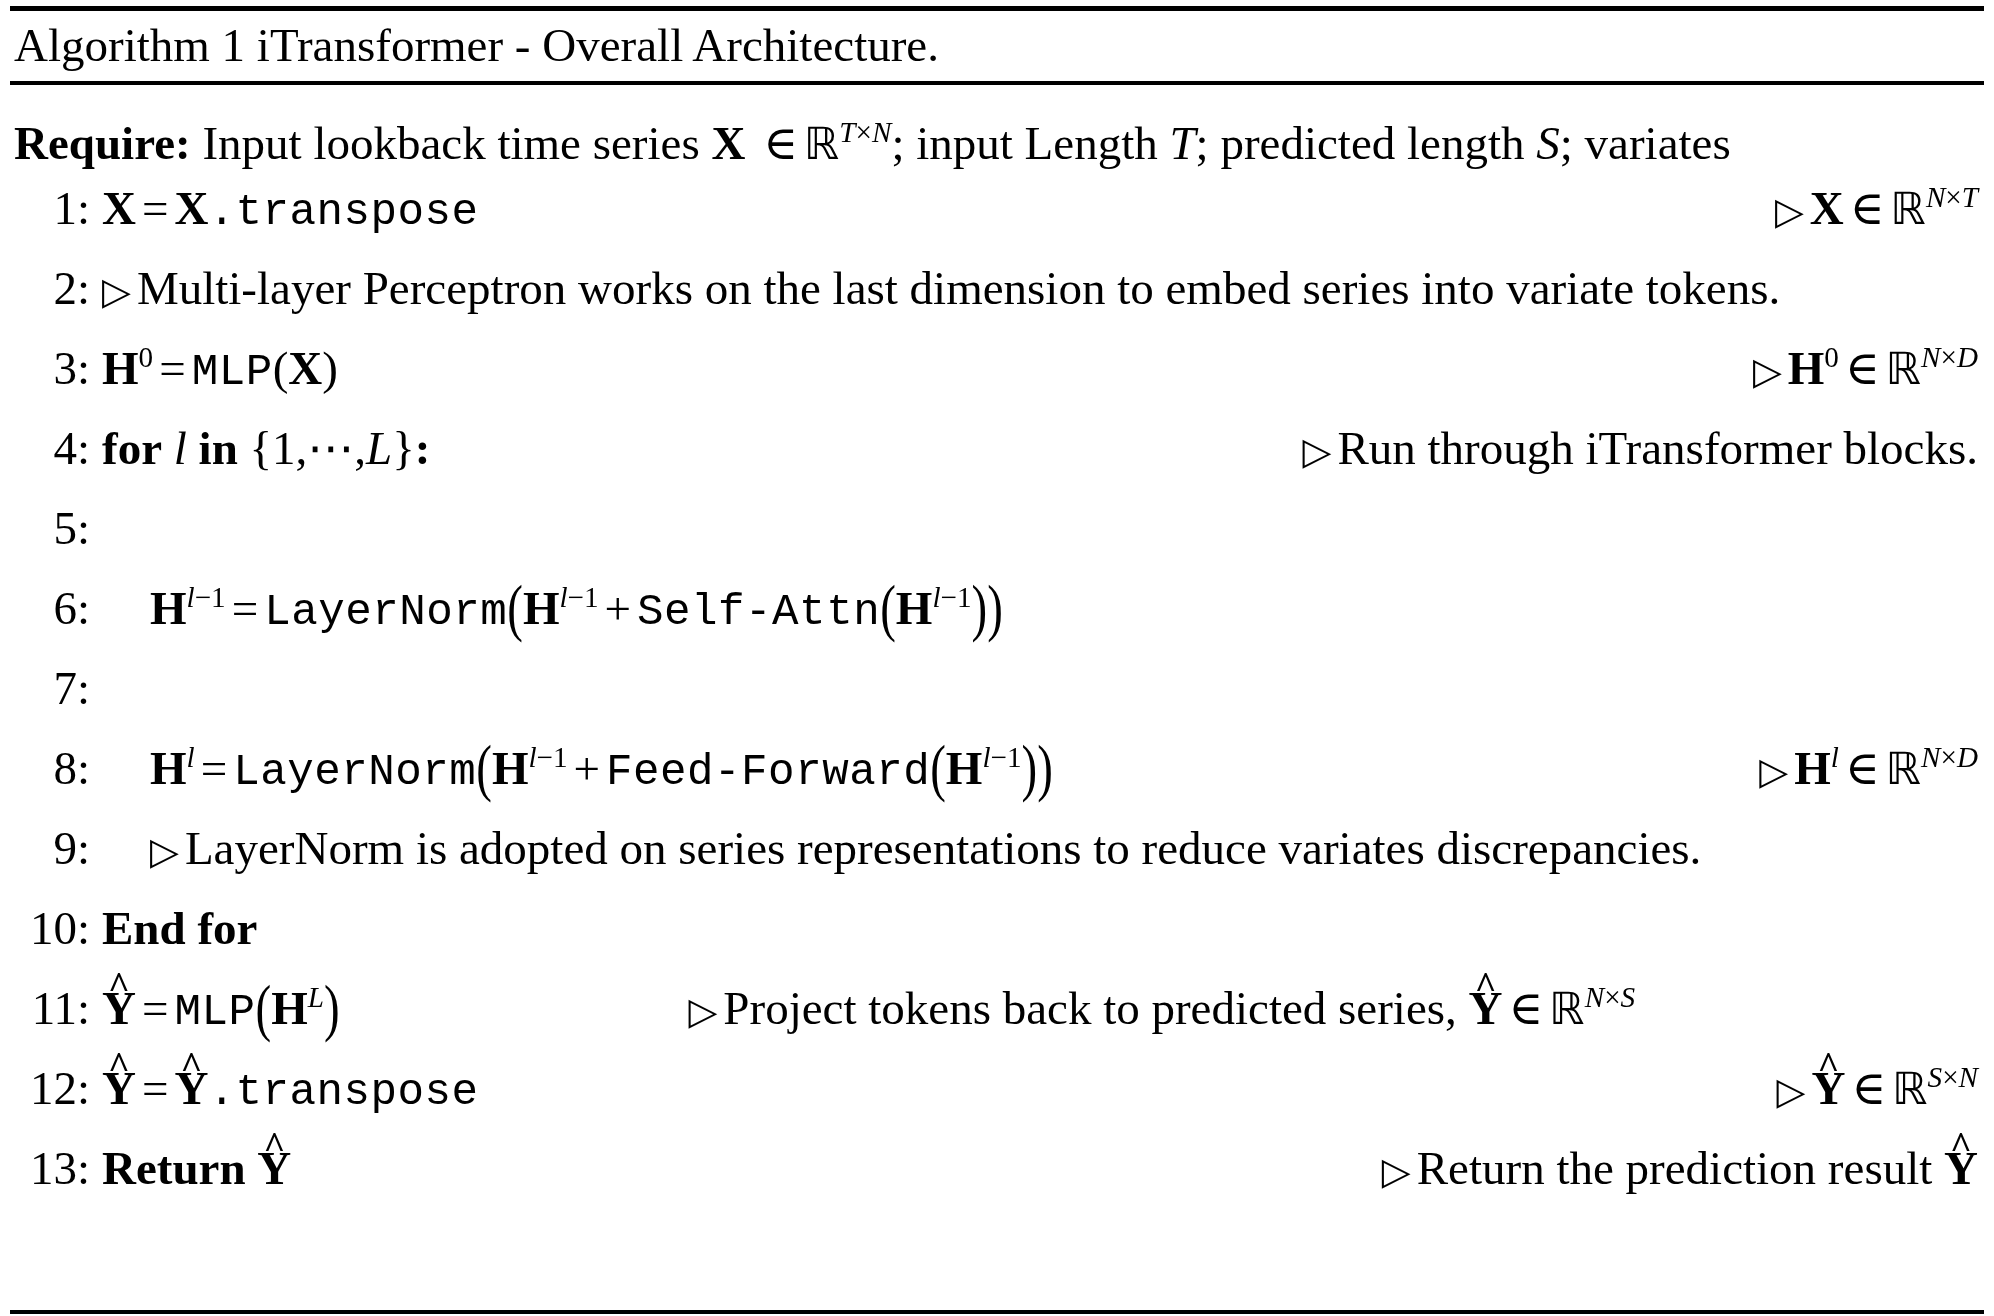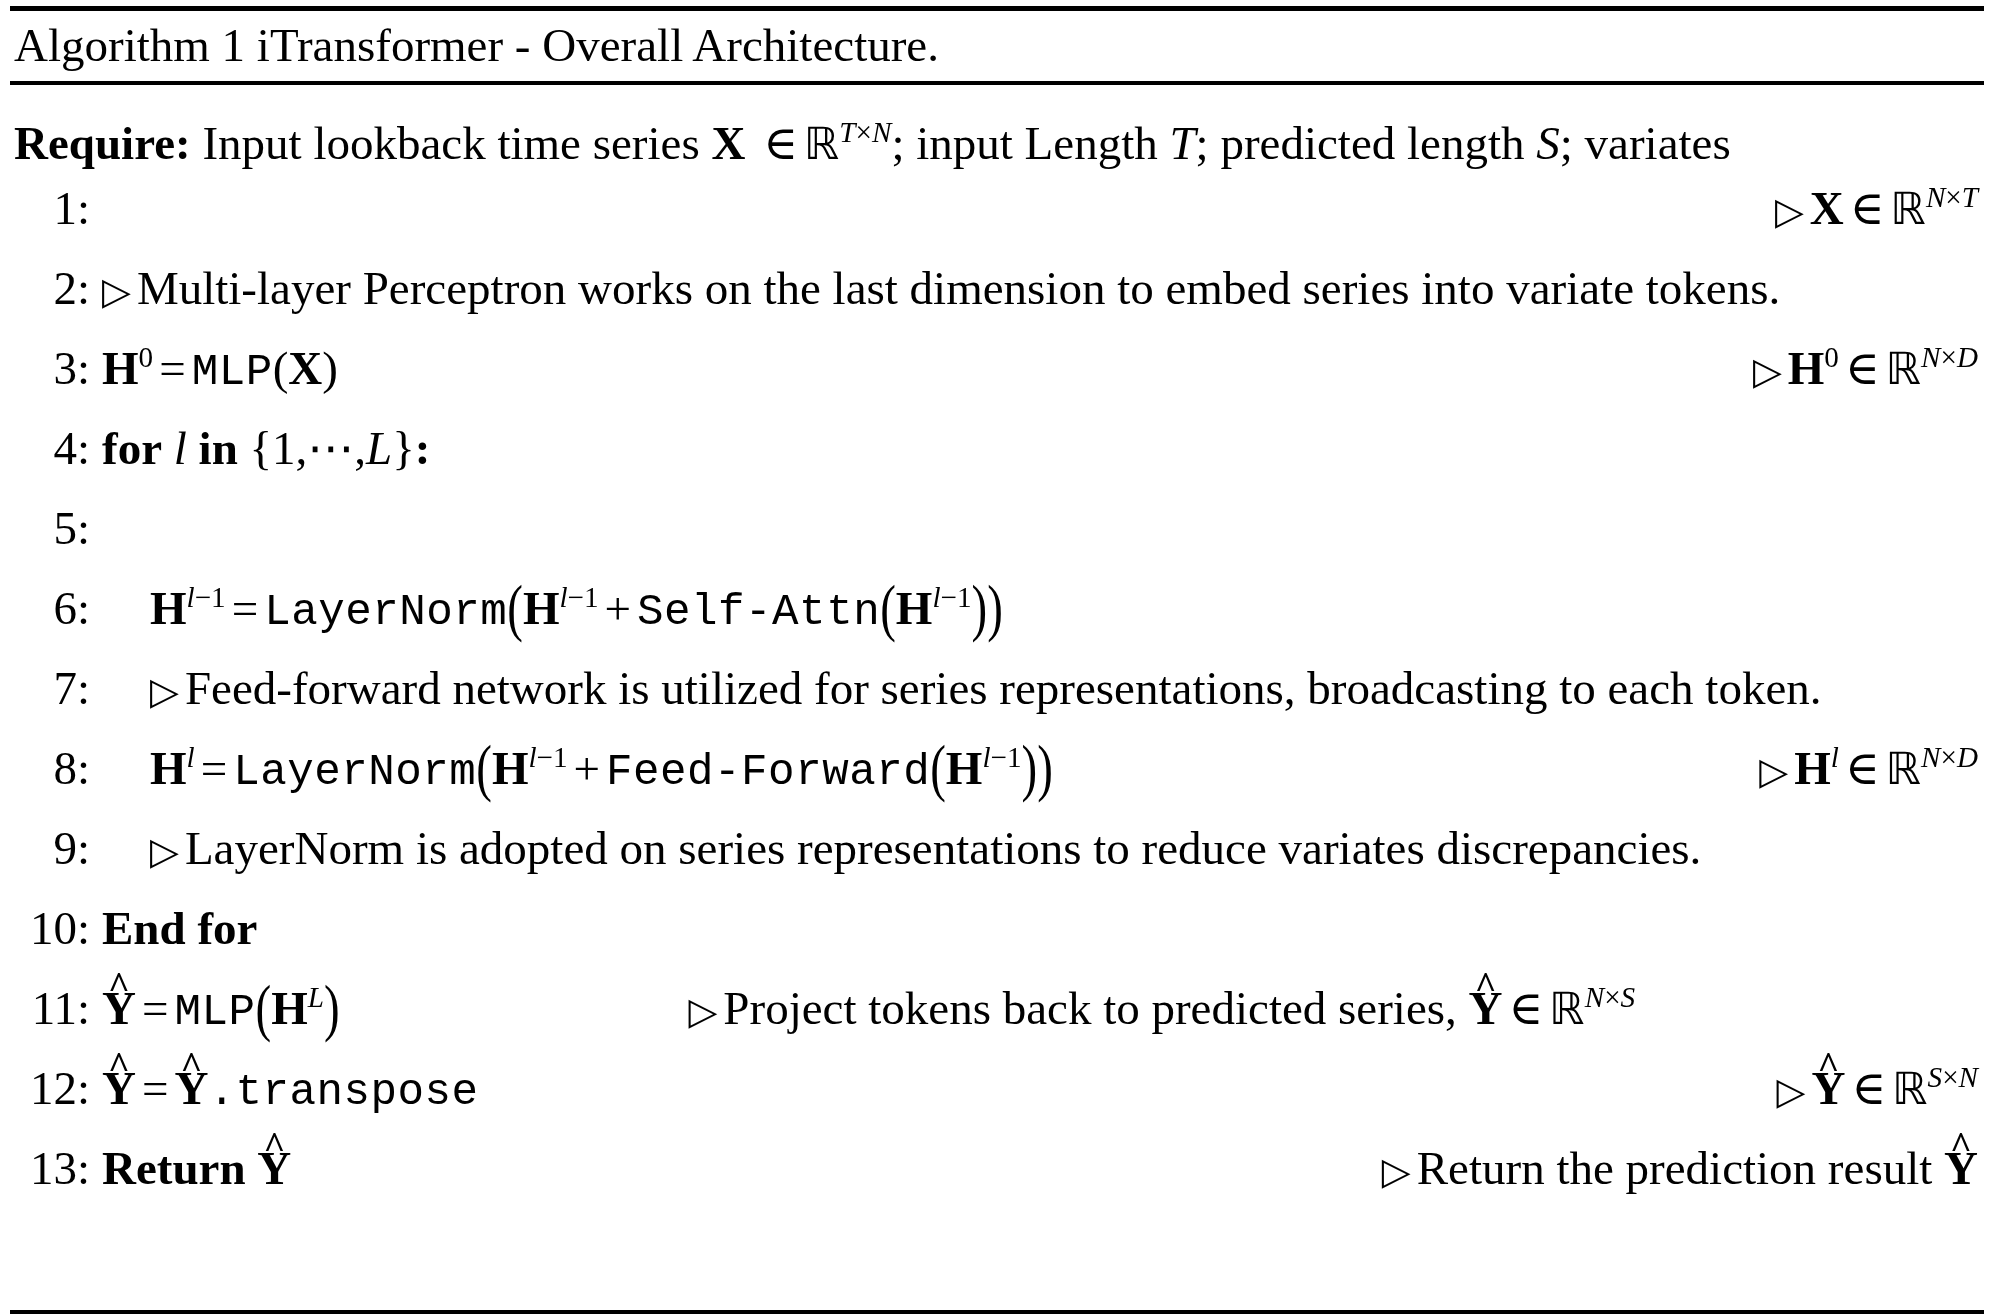--- a/index.html
+++ b/index.html
@@ -164,20 +164,23 @@
       <span class="mathit">T</span><span>; predicted length</span>
       <span class="mathit">S</span><span>; variates</span>
     </div>
   </div>
 
   <div class="steps">
 
     <div class="step">
       <div class="step-num">1:</div>
       <div class="step-body">
+        <span class="step-main">
+          <span class="mathbf">X</span><span class="op">=</span><span class="mathbf">X</span><span class="mono">.transpose</span>
+        </span>
         <span class="step-note note-right">
           <span class="tri">▷</span><span class="mathbf">X</span><span class="op">∈</span><span class="bbR">ℝ</span><sup class="sc"><span class="mathit">N</span>×<span class="mathit">T</span></sup>
         </span>
       </div>
     </div>
 
     <div class="step">
       <div class="step-num">2:</div>
       <div class="step-body">
         <span class="step-main">
@@ -200,43 +203,41 @@
 
     <div class="step">
       <div class="step-num">4:</div>
       <div class="step-body">
         <span class="step-main">
           <span class="bold">for</span>
           <span class="mathit">l</span>
           <span class="bold">in</span>
           <span>{1,⋯,<span class="mathit">L</span>}<span class="bold">:</span></span>
         </span>
+        <span class="step-note note-right">
+          <span class="tri">▷</span><span>Run through iTransformer blocks.</span>
+        </span>
       </div>
     </div>
 
     <div class="step ind-1">
       <div class="step-num">5:</div>
     </div>
 
     <div class="step ind-1">
       <div class="step-num">6:</div>
       <div class="step-body">
         <span class="step-main">
           <span class="mathbf">H</span><sup class="sc"><span class="mathit">l</span>−1</sup><span class="op">=</span><span class="mono">LayerNorm</span><span class="paren-big">(</span><span class="mathbf">H</span><sup class="sc"><span class="mathit">l</span>−1</sup><span class="op">+</span><span class="mono">Self-Attn</span><span class="paren-big">(</span><span class="mathbf">H</span><sup class="sc"><span class="mathit">l</span>−1</sup><span class="paren-big">)</span><span class="paren-big">)</span>
         </span>
       </div>
     </div>
 
     <div class="step ind-1">
       <div class="step-num">7:</div>
-      <div class="step-body">
-        <span class="step-main">
-          <span class="tri">▷</span><span>Feed-forward network is utilized for series representations, broadcasting to each token.</span>
-        </span>
-      </div>
     </div>
 
     <div class="step ind-1">
       <div class="step-num">8:</div>
       <div class="step-body">
         <span class="step-main">
           <span class="mathbf">H</span><sup class="sc"><span class="mathit">l</span></sup><span class="op">=</span><span class="mono">LayerNorm</span><span class="paren-big">(</span><span class="mathbf">H</span><sup class="sc"><span class="mathit">l</span>−1</sup><span class="op">+</span><span class="mono">Feed-Forward</span><span class="paren-big">(</span><span class="mathbf">H</span><sup class="sc"><span class="mathit">l</span>−1</sup><span class="paren-big">)</span><span class="paren-big">)</span>
         </span>
         <span class="step-note note-right">
           <span class="tri">▷</span><span class="mathbf">H</span><sup class="sc"><span class="mathit">l</span></sup><span class="op">∈</span><span class="bbR">ℝ</span><sup class="sc"><span class="mathit">N</span>×<span class="mathit">D</span></sup>

